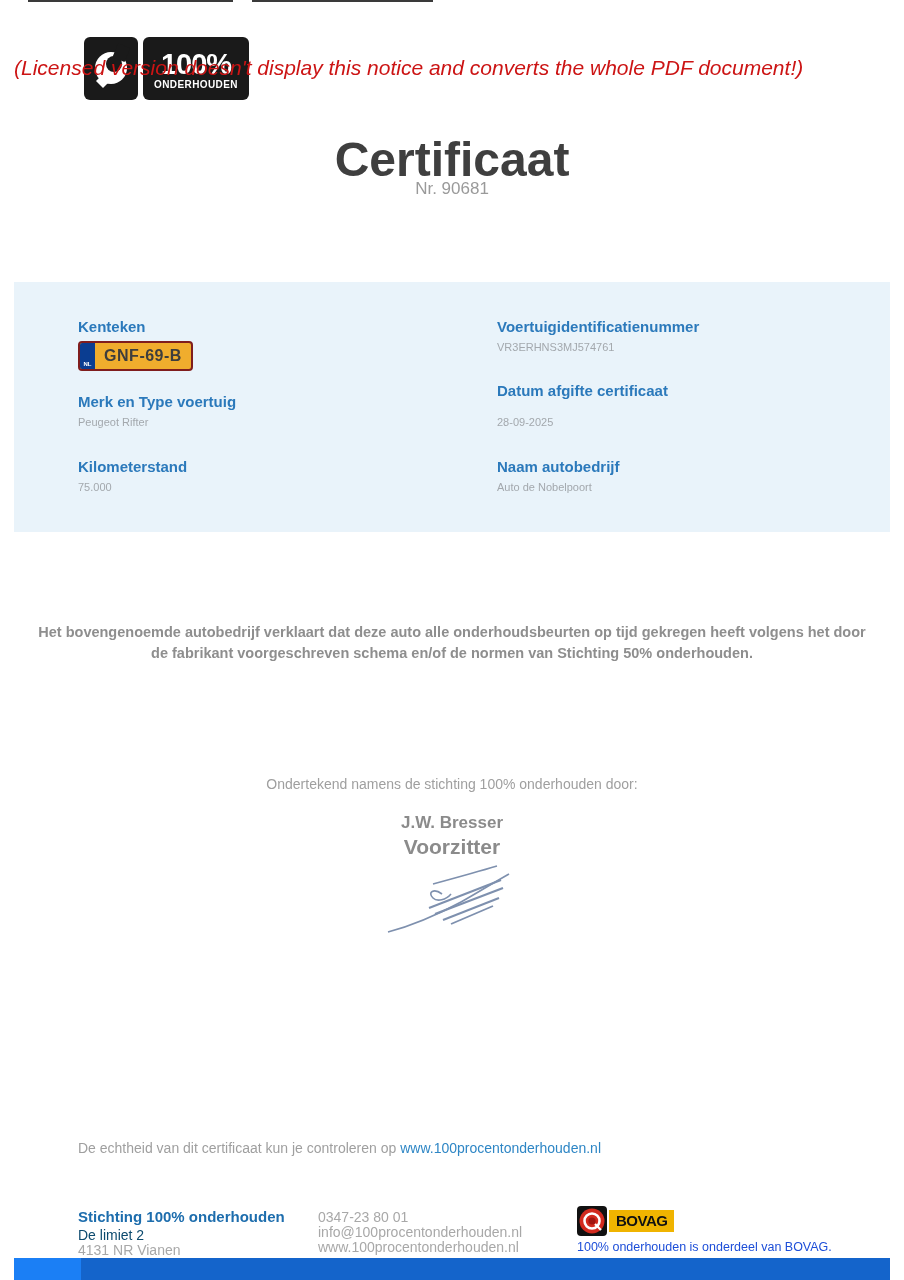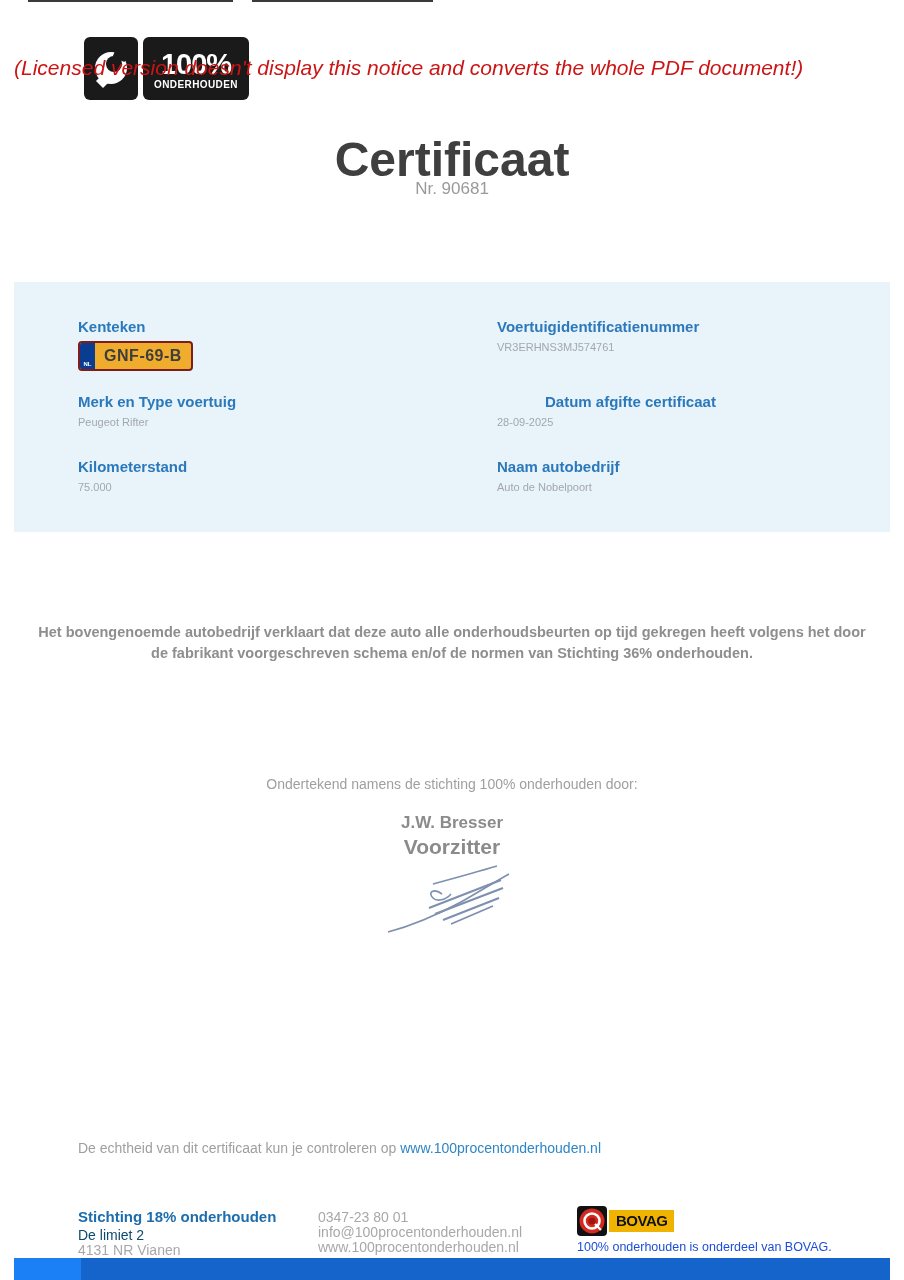--- a/index.html
+++ b/index.html
@@ -104,28 +104,28 @@
 
     <div class="field-label col-l" style="top:111px;">Merk en Type voertuig</div>
     <div class="field-value col-l" style="top:134px;">Peugeot Rifter</div>
 
     <div class="field-label col-l" style="top:176px;">Kilometerstand</div>
     <div class="field-value col-l" style="top:199px;">75.000</div>
 
     <div class="field-label col-r" style="top:36px;">Voertuigidentificatienummer</div>
     <div class="field-value col-r" style="top:59px;">VR3ERHNS3MJ574761</div>
 
-    <div class="field-label col-r" style="top:111px;margin-left:48px;">Datum afgifte certificaat</div>
+    <div class="field-label col-r" style="top:100px;">Datum afgifte certificaat</div>
     <div class="field-value col-r" style="top:134px;">28-09-2025</div>
 
     <div class="field-label col-r" style="top:176px;">Naam autobedrijf</div>
     <div class="field-value col-r" style="top:199px;">Auto de Nobelpoort</div>
   </div>
 
-  <div class="statement">Het bovengenoemde autobedrijf verklaart dat deze auto alle onderhoudsbeurten op tijd gekregen heeft volgens het door de fabrikant voorgeschreven schema en/of de normen van Stichting 36%  onderhouden.</div>
+  <div class="statement">Het bovengenoemde autobedrijf verklaart dat deze auto alle onderhoudsbeurten op tijd gekregen heeft volgens het door de fabrikant voorgeschreven schema en/of de normen van Stichting 50%  onderhouden.</div>
 
   <div class="sign-intro">Ondertekend namens de stichting 100% onderhouden door:</div>
   <div class="sign-name">J.W. Bresser</div>
   <div class="sign-role">Voorzitter</div>
 
   <div class="signature">
     <svg width="130" height="82" viewBox="0 0 130 82" fill="none">
       <path d="M3 76 C26 70 50 60 76 46 C92 37 108 27 124 18" stroke="#7e90ae" stroke-width="1.6"></path>
       <path d="M44 52 L116 24" stroke="#7e90ae" stroke-width="2"></path>
       <path d="M50 58 L118 32" stroke="#7e90ae" stroke-width="2.2"></path>
@@ -133,21 +133,21 @@
       <path d="M66 68 L108 50" stroke="#7e90ae" stroke-width="1.8"></path>
       <path d="M57 38 C49 32 42 36 48 42 C52 46 61 44 66 38" stroke="#7e90ae" stroke-width="1.6"></path>
       <path d="M48 28 C70 22 92 16 112 10" stroke="#7e90ae" stroke-width="1.4"></path>
     </svg>
   </div>
 
   <div class="verify-line">
     <span>De echtheid van dit certificaat kun je controleren op </span><span class="verify-link">www.100procentonderhouden.nl</span>
   </div>
 
-  <div class="footer-org">Stichting 18%  onderhouden</div>
+  <div class="footer-org">Stichting 100%  onderhouden</div>
   <div class="footer-addr1">De limiet 2</div>
   <div class="footer-addr2">4131 NR Vianen</div>
   <div class="footer-phone">0347-23 80 01</div>
   <div class="footer-email">info@100procentonderhouden.nl</div>
   <div class="footer-site">www.100procentonderhouden.nl</div>
 
   <div class="bovag">
     <svg width="30" height="30" viewBox="0 0 30 30">
       <rect width="30" height="30" rx="4" fill="#111111"></rect>
       <circle cx="15" cy="15" r="12.5" fill="#d22a1e"></circle>

